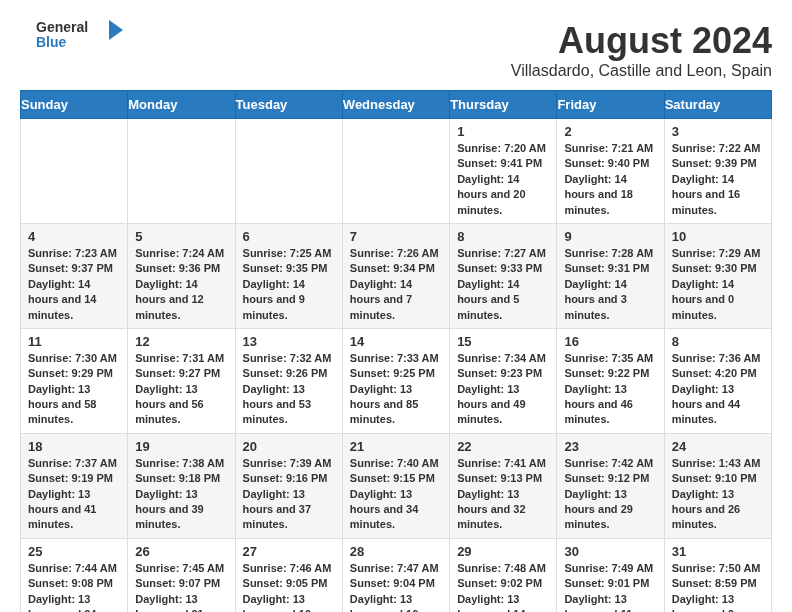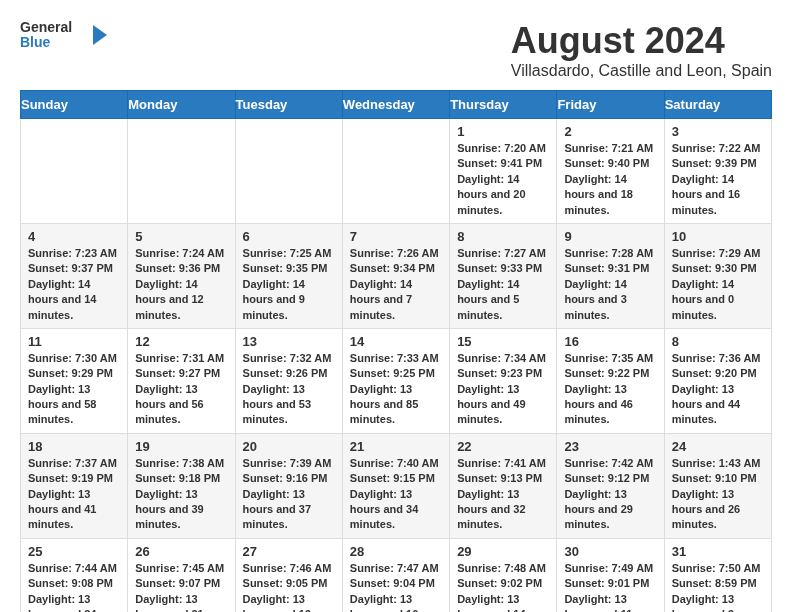--- a/index.html
+++ b/index.html
@@ -11,42 +11,42 @@
       padding: 20px;
     }
     .header {
       display: flex;
       justify-content: space-between;
       align-items: flex-start;
       margin-bottom: 10px;
     }
     .logo {
       display: flex;
-      align-items: center;
       gap: 19px;
+      margin-left: 16px;
     }
     .logo-text {
       display: flex;
       flex-direction: column;
       font-size: 14px;
       font-weight: bold;
       line-height: 1.1;
     }
     .logo-text .general { color: #333; }
     .logo-text .blue { color: #2a7abf; }
     .logo-arrow {
       width: 0;
       height: 0;
       border-left: 14px solid #2a7abf;
       border-top: 10px solid transparent;
       border-bottom: 10px solid transparent;
       margin-left: 2px;
     }
     .title-block {
-      text-align: left;
+      text-align: right;
     }
     .title-block h1 {
       font-size: 36px;
       font-weight: bold;
       color: #333;
     }
     .title-block h2 {
       font-size: 16px;
       font-weight: normal;
       color: #333;
@@ -194,21 +194,21 @@
         <td>
           <span class="day-number">15</span>
           <div class="day-info"><span>Sunrise: 7:34 AM</span><br><span>Sunset: 9:23 PM</span><br><span>Daylight: 13 hours and 49 minutes.</span></div>
         </td>
         <td>
           <span class="day-number">16</span>
           <div class="day-info"><span>Sunrise: 7:35 AM</span><br><span>Sunset: 9:22 PM</span><br><span>Daylight: 13 hours and 46 minutes.</span></div>
         </td>
         <td>
           <span class="day-number">8</span>
-          <div class="day-info"><span>Sunrise: 7:36 AM</span><br><span>Sunset: 9:20 PM</span><br><span>Daylight: 13 hours and 44 minutes.</span></div>
+          <div class="day-info"><span>Sunrise: 7:36 AM</span><br><span>Sunset: 4:20 PM</span><br><span>Daylight: 13 hours and 44 minutes.</span></div>
         </td>
       </tr>
       <tr>
         <td>
           <span class="day-number">18</span>
           <div class="day-info"><span>Sunrise: 7:37 AM</span><br><span>Sunset: 9:19 PM</span><br><span>Daylight: 13 hours and 41 minutes.</span></div>
         </td>
         <td>
           <span class="day-number">19</span>
           <div class="day-info"><span>Sunrise: 7:38 AM</span><br><span>Sunset: 9:18 PM</span><br><span>Daylight: 13 hours and 39 minutes.</span></div>

